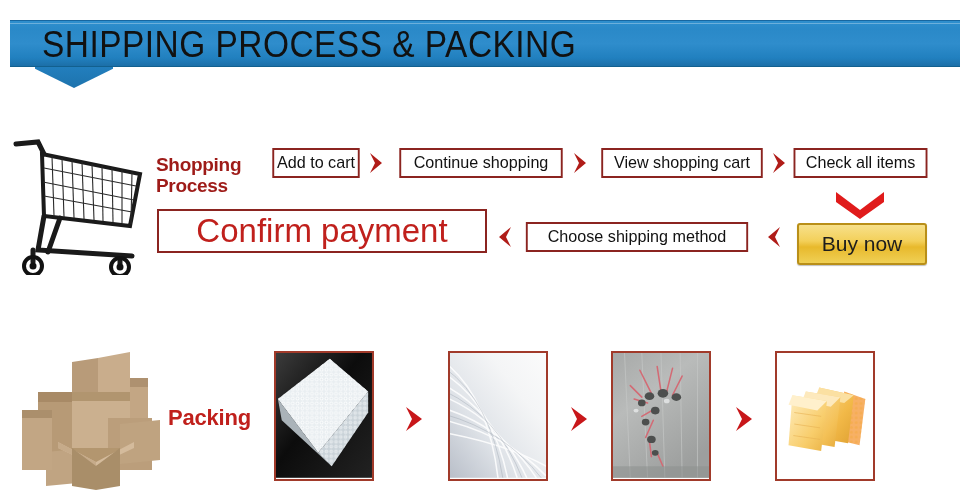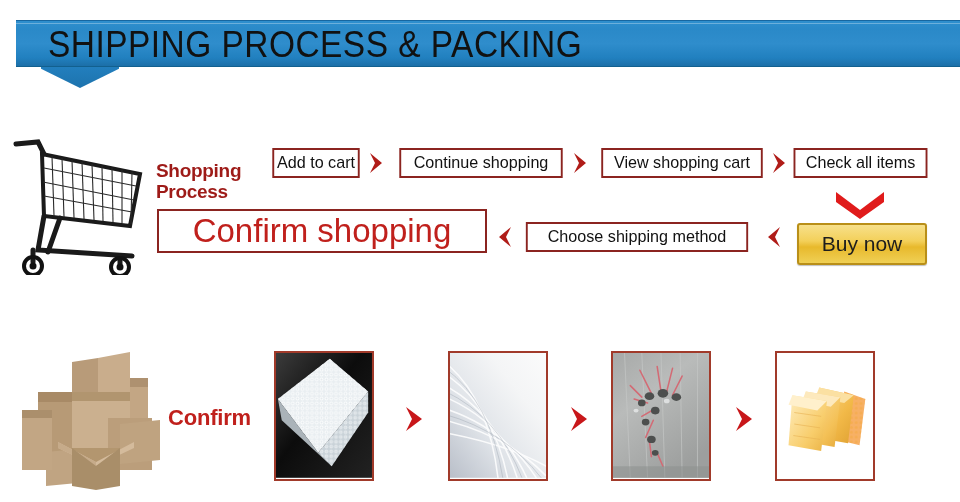--- a/index.html
+++ b/index.html
@@ -11,21 +11,21 @@
     width: 960px;
     height: 502px;
     position: relative;
     overflow: hidden;
     font-family: "Liberation Sans", sans-serif;
   }
 
   
   #banner-wrap {
     position: absolute;
-    left: 16px; top: 20px;
+    left: 10px; top: 20px;
     width: 891px; height: 50px;
   }
   #banner-bar {
     position: absolute;
     left: 0; top: 0;
     width: 960px; height: 47px;
     background: linear-gradient(to bottom,
         #2e8fce 0%, #2a89c8 18%, #2f8dcc 50%, #2180bf 82%, #1c6fa8 100%);
     border-top: 1px solid #1766a0;
     border-bottom: 1px solid #12608f;
@@ -60,21 +60,21 @@
   }
 
   
   #cart-icon {
     position: absolute;
     left: 8px; top: 130px;
     width: 140px; height: 145px;
   }
   #shopping-label {
     position: absolute;
-    left: 156px; top: 160px;
+    left: 156px; top: 154px;
     width: 110px;
     font-size: 19px;
     font-weight: bold;
     line-height: 21px;
     color: #9e1b18;
     letter-spacing: -0.3px;
   }
 
   .pbox {
     position: absolute;
@@ -240,21 +240,21 @@
     </svg>
 </div>
 <div class="pbox" id="box-check">Check all items</div>
 
 <div class="chev" id="arrow-down">
   <svg viewBox="0 0 72 32">
       <path d="M12 4 L36 22 L60 4 L60 14 L36 31 L12 14 Z" fill="#e01b1b"></path>
     </svg>
 </div>
 
-<div class="pbox" id="box-confirm">Confirm shopping</div>
+<div class="pbox" id="box-confirm">Confirm payment</div>
 <div class="chev" id="arrow-left-1">
   <svg viewBox="0 0 22 26">
       <path d="M18 3 L6 13 L18 23 L13 13 Z" fill="#b01c18"></path>
     </svg>
 </div>
 <div class="pbox" id="box-shipping">Choose shipping method</div>
 <div class="chev" id="arrow-left-2">
   <svg viewBox="0 0 22 26">
       <path d="M18 3 L6 13 L18 23 L13 13 Z" fill="#b01c18"></path>
     </svg>
@@ -279,21 +279,21 @@
       <polygon points="62,108 110,108 110,146 62,146" fill="#b3966f"></polygon>
       <polygon points="48,102 86,122 124,102 124,108 86,126 48,108" fill="#d4bb9c"></polygon>
       <polygon points="48,102 86,122 86,126 48,108" fill="#c6ab8a"></polygon>
       <polygon points="62,146 86,150 110,146 110,108 86,126 62,108" fill="#a98e69"></polygon>
       <rect x="12" y="70" width="30" height="60" fill="#c2a684"></rect>
       <rect x="12" y="70" width="30" height="8" fill="#ab8f6c"></rect>
     </g>
   </svg>
 </div>
 
-<div id="packing-label">Confirm</div>
+<div id="packing-label">Packing</div>
 
 <div class="pack-img" id="pack-1">
   <svg viewBox="0 0 100 130" preserveAspectRatio="none" xmlns="http://www.w3.org/2000/svg">
     <defs>
       <pattern id="bub" width="5" height="5" patternUnits="userSpaceOnUse">
         <circle cx="2.5" cy="2.5" r="1.9" fill="#ffffff" opacity="0.85"></circle>
         <circle cx="2.5" cy="2.5" r="1.0" fill="#dfe6ea" opacity="0.9"></circle>
       </pattern>
       <linearGradient id="bgdark" x1="0" y1="0" x2="1" y2="1">
         <stop offset="0%" stop-color="#3b3b3b"></stop>

